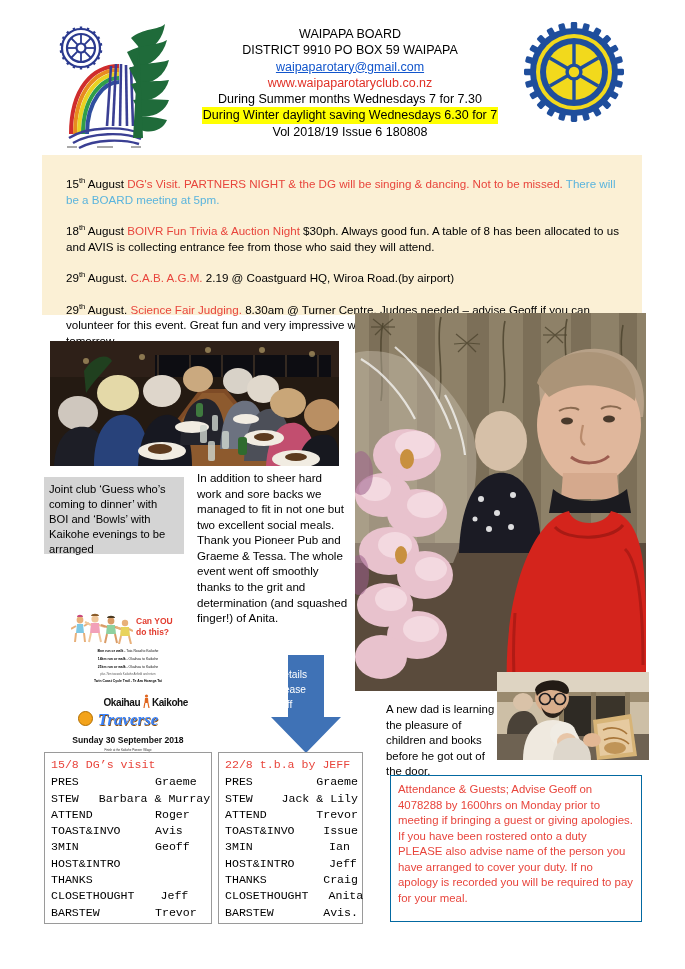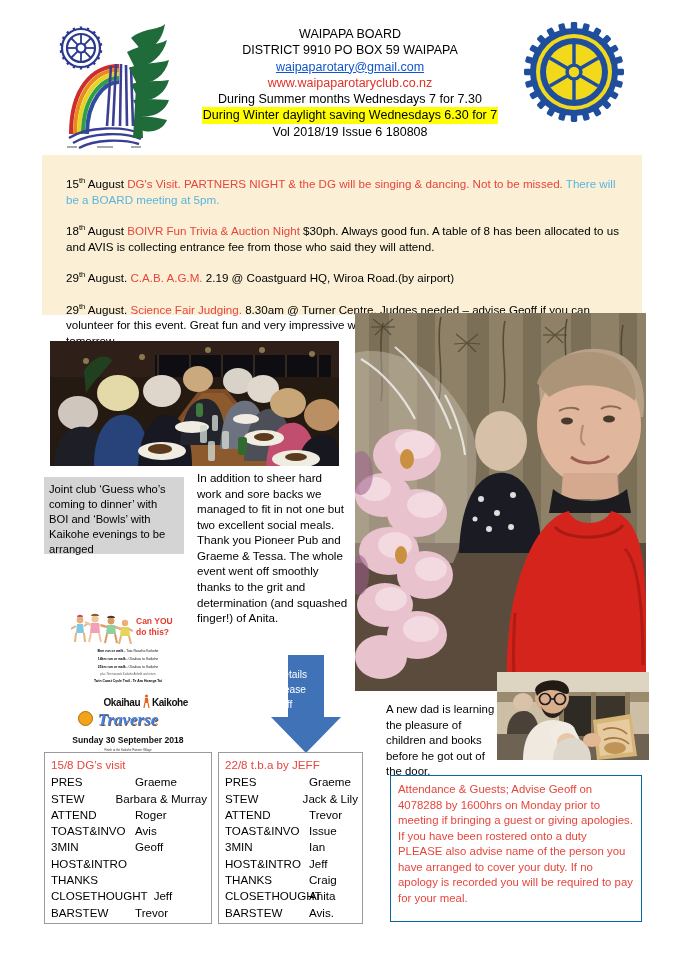--- a/index.html
+++ b/index.html
@@ -125,26 +125,26 @@
   #newdad {
     position:absolute; left:386px; top:679px; width:112px;
     font-size:11.4px; line-height:1.36;margin-top:23px;
   }
 
   
   .roster {
     position:absolute; top:752px; height:172px;
     border:1px solid #9a9a9a; background:#fff;
     padding:4px 4px 2px 6px;
-    font-size:11.6px; line-height:1.405;
+    font-size:11.6px; line-height:1.405;font-family:Liberation Mono, monospace;
   }
   #roster-left  { left:44px;  width:168px; }
   #roster-right { left:218px; width:145px; }
   .roster .hdr { color:#e8453c; margin-bottom:1px; }
-  .roster .row { display:flex; }
+  .roster .row { display:flex;gap:20px; }
   .roster .row .role { white-space:nowrap; }
   .roster .row .name { white-space:nowrap; }
   #roster-left  .row .role { width:84px; }
   #roster-left  .row.wide .role { width:auto; padding-right:6px; }
   #roster-right .row .role { width:84px; }
 
   
   #notice {
     position:absolute; left:390px; top:775px; width:252px; height:147px;
     border:1px solid #0369a1; background:#fff;

